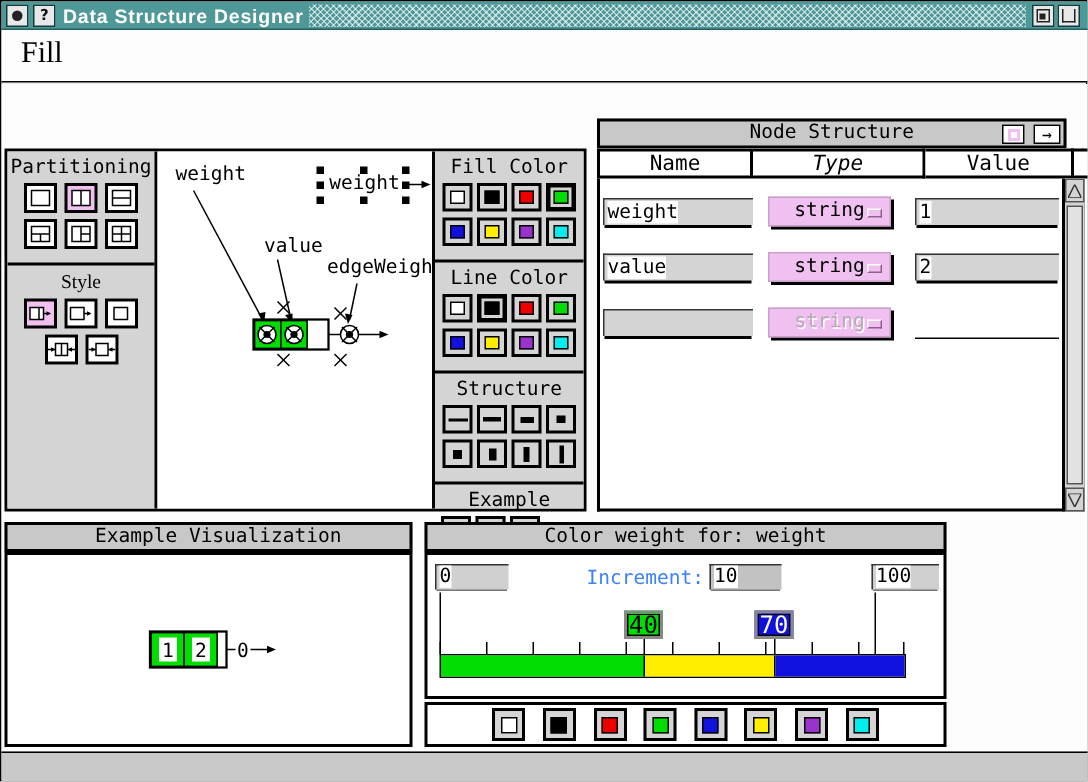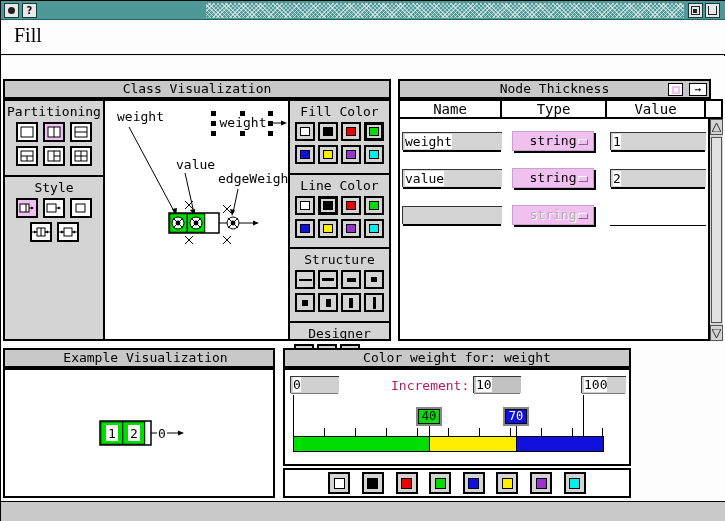--- a/index.html
+++ b/index.html
@@ -133,68 +133,68 @@
     border:1px solid #555; background:#e2e2e2; }
 
   
   .cm-field {
     position:absolute; height:17px; background:#d0d0d0;
     border-top:1px solid #333; border-left:1px solid #333;
     box-shadow:0 2px 0 -1px #777;
     font-size:13px; line-height:16px; padding-left:2px;
   }
   .cm-field span { background:#fff; }
-  .cm-label { position:absolute; font-size:13px; color:#be185d; }
+  .cm-label { position:absolute; font-size:13px; color:#3b82f6; }
   .vguide { position:absolute; width:1px; background:#000; }
   .tick { position:absolute; width:1px; height:8px; background:#000; }
   .cbar { position:absolute; border:1px solid #000; display:flex; }
   .cseg { height:100%; border-right:1px solid #000; }
   .cseg:last-child { border-right:none; }
   .sl-handle {
     position:absolute; width:26px; height:19px; border:2px solid #888;
     box-shadow:inset 0 0 0 1px #000;
-    font-size:12px; line-height:15px; text-align:center;
+    font-size:16px; line-height:15px; text-align:center;
   }
   .stem { position:absolute; width:1px; background:#000; }
   .bigswatch {
     width:22px; height:22px; background:#d4d4d4; border:2px solid #000;
     display:inline-flex; align-items:center; justify-content:center; margin:0 1px;
   }
   .bigswatch .chip { width:11px; height:11px; border:1px solid #000; }
 </style>
 </head>
 <body>
 
 <div id="root">
 
   <div class="titlebar">
     <div class="tb-btn" style="left:3px;">
       <span class="tb-dot"></span>
     </div>
     <div class="tb-btn" style="left:21px;">
       <span>?</span>
     </div>
+    <span class="tb-title">Data Structure Designer</span>
     <div class="tb-texture"></div>
     <div class="tb-btn" style="left:687px;">
       <span class="tb-winbtn-inner">
           <span class="sq"></span>
         </span>
     </div>
     <div class="tb-btn" style="left:704px;">
       <span class="tb-winbtn-inner2"></span>
     </div>
   </div>
 
   <div class="menubar">
     <span class="menu-item">Fill</span>
   </div>
 
   <div class="workarea"></div>
 
-  <div class="ptitle" style="left:2px; top:78px; width:388px;">Class Visualization</div>
   <div class="pbody" style="left:2px; top:98px; width:388px; height:242px;">
 
     <div class="toolcol">
 
 
       <div class="toolsec">
         <div class="sec-label">Partitioning</div>
         <div class="btnrow">
           <div class="tbtn small">
             <svg width="14" height="12">
@@ -232,21 +232,21 @@
           <div class="tbtn small">
             <svg width="14" height="12">
               <rect x="1" y="1" width="12" height="10" fill="#fff" stroke="#000"></rect>
               <line x1="7" y1="1" x2="7" y2="11" stroke="#000"></line>
               <line x1="1" y1="6" x2="13" y2="6" stroke="#000"></line>
               </svg>
           </div>
         </div>
       </div>
 
-      <div class="toolsec" style="border-bottom:none;">
+      <div class="toolsec" style="border-bottom:none;font-family:Liberation Serif, serif;">
         <div class="sec-label">Style</div>
         <div class="btnrow">
           <div class="tbtn small sel">
             <svg width="16" height="12">
               <rect x="1" y="2" width="9" height="8" fill="#fff" stroke="#000"></rect>
               <line x1="7" y1="2" x2="7" y2="10" stroke="#000"></line>
               <line x1="10" y1="6" x2="14" y2="6" stroke="#000"></line>
               <polygon points="15,6 12,4.5 12,7.5" fill="#000"></polygon>
               </svg>
           </div>
@@ -441,51 +441,51 @@
             </div>
           <div class="swbtn">
               <span class="thickbar" style="width:4px;height:10px;"></span>
             </div>
           <div class="swbtn">
               <span class="thickbar" style="width:3px;height:12px;"></span>
             </div>
         </div>
       </div>
       <div class="toolsec" style="border-bottom:2px solid #000;">
-        <div class="sec-label">Designer</div>
+        <div class="sec-label">Example</div>
         <div class="btnrow" style="gap:3px; justify-content:flex-start; padding-left:4px;">
           <div class="swbtn">
               <span class="patline" style="width:13px;"></span>
             </div>
           <div class="swbtn">
               <span class="patline" style="width:9px;"></span>
             </div>
           <div class="swbtn">
               <span class="patline" style="width:6px;"></span>
             </div>
         </div>
       </div>
     </div>
   </div>
 
   <div class="ptitle" style="left:397px; top:78px; width:313px;">
-    <span>Node Thickness</span>
+    <span>Node Structure</span>
     <div style="position:absolute; right:26px; top:2px; width:15px; height:13px; background:#fff; border:1px solid #000; display:flex; align-items:center; justify-content:center;">
       <span style="width:8px; height:8px; border:2px solid #f0c0f0; background:#fff;"></span>
     </div>
     <div style="position:absolute; right:2px; top:2px; width:18px; height:13px; background:#fff; border:1px solid #000; font-size:11px; line-height:12px;">
       <span>→</span>
     </div>
   </div>
   <div class="pbody" style="left:397px; top:98px; width:325px; height:242px; border:none;">
     <div style="position:absolute; inset:0; border-left:2px solid #000; border-right:2px solid #000; border-bottom:2px solid #000; background:#fff;"></div>
 
     <div class="np-headrow">
       <div class="np-hcell" style="width:104px;">Name</div>
-      <div class="np-hcell" style="width:105px;">Type</div>
+      <div class="np-hcell" style="width:115px;font-style:italic;">Type</div>
       <div class="np-hcell" style="width:99px;">Value</div>
       <div class="np-hcell" style="width:17px;"></div>
     </div>
 
     <div class="tfield" style="left:4px; top:33px; width:100px;">
       <span>weight</span>
     </div>
     <div class="optbtn" style="left:114px; top:32px;">
       <span>string</span>
       <span class="tick"></span>

